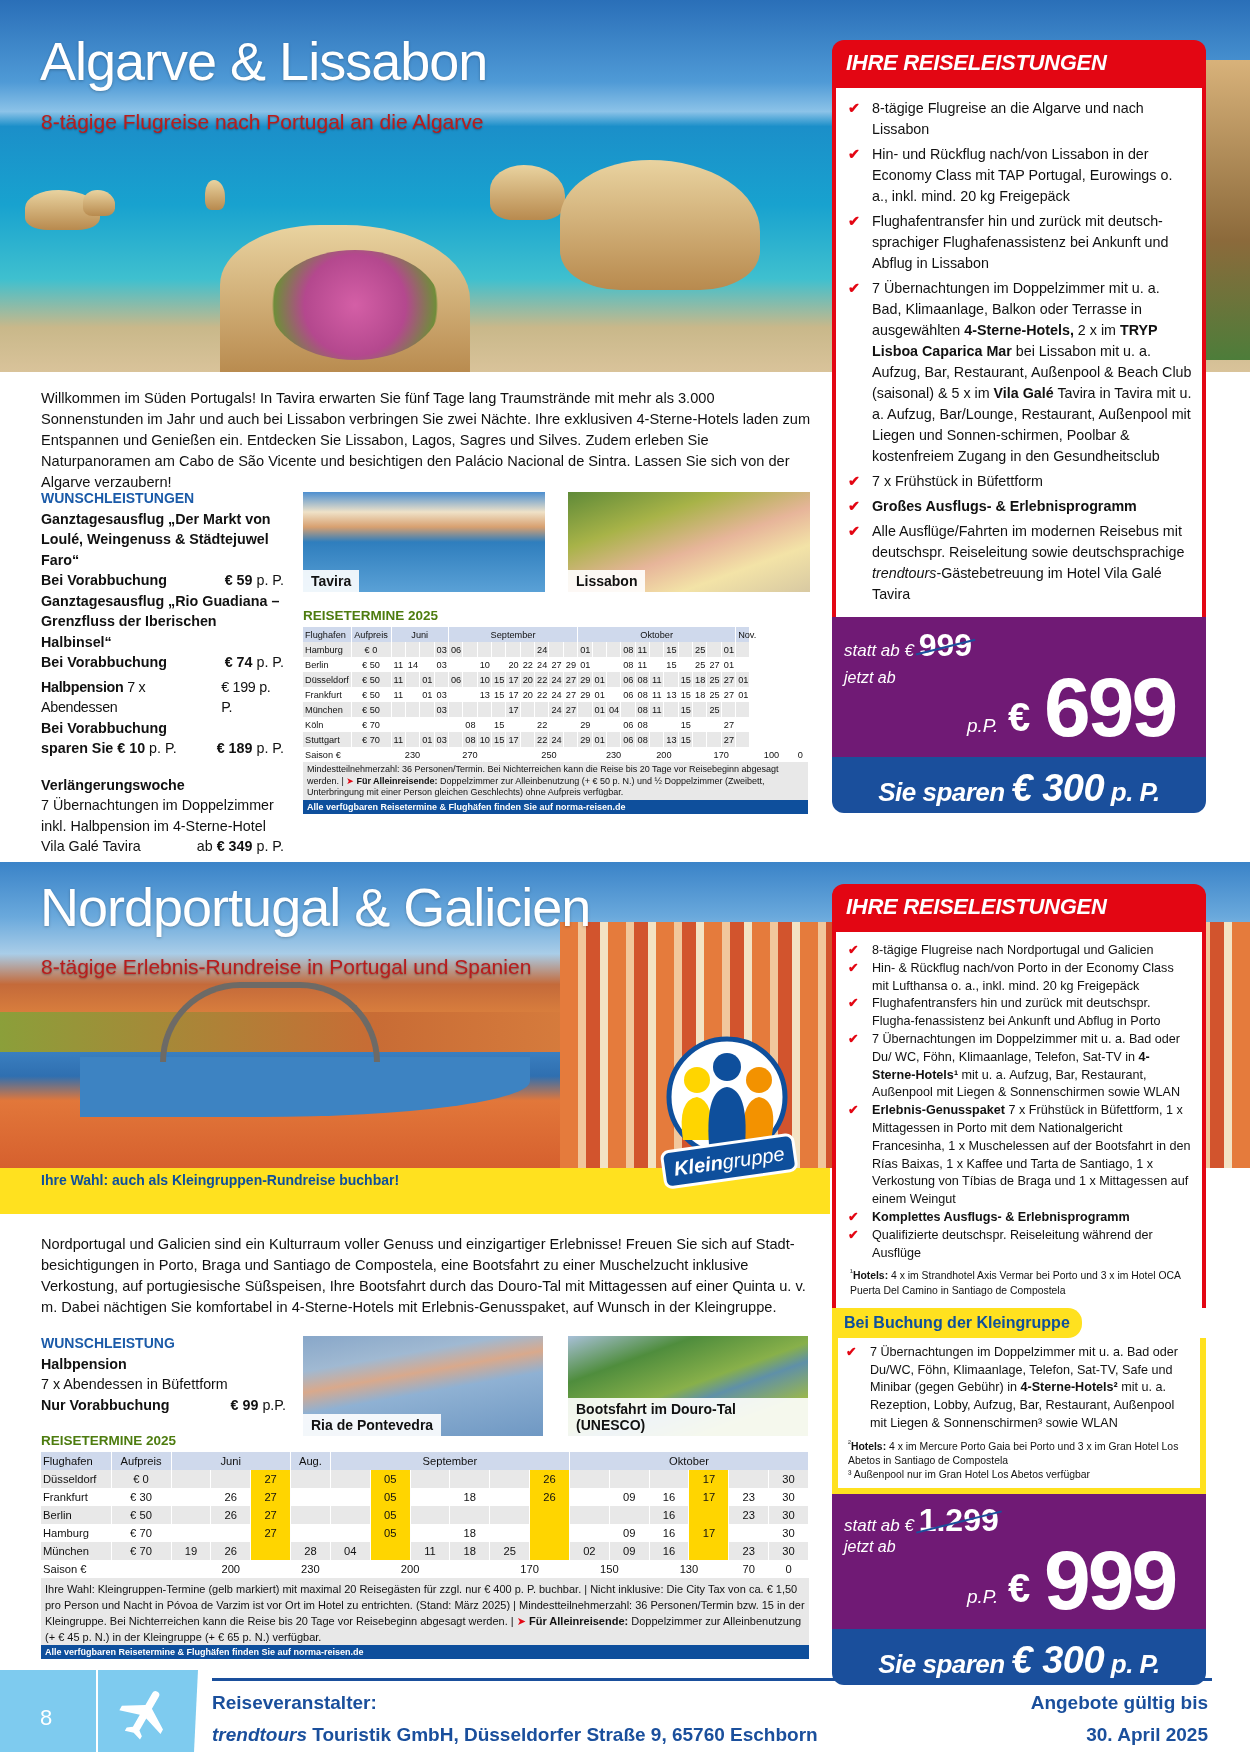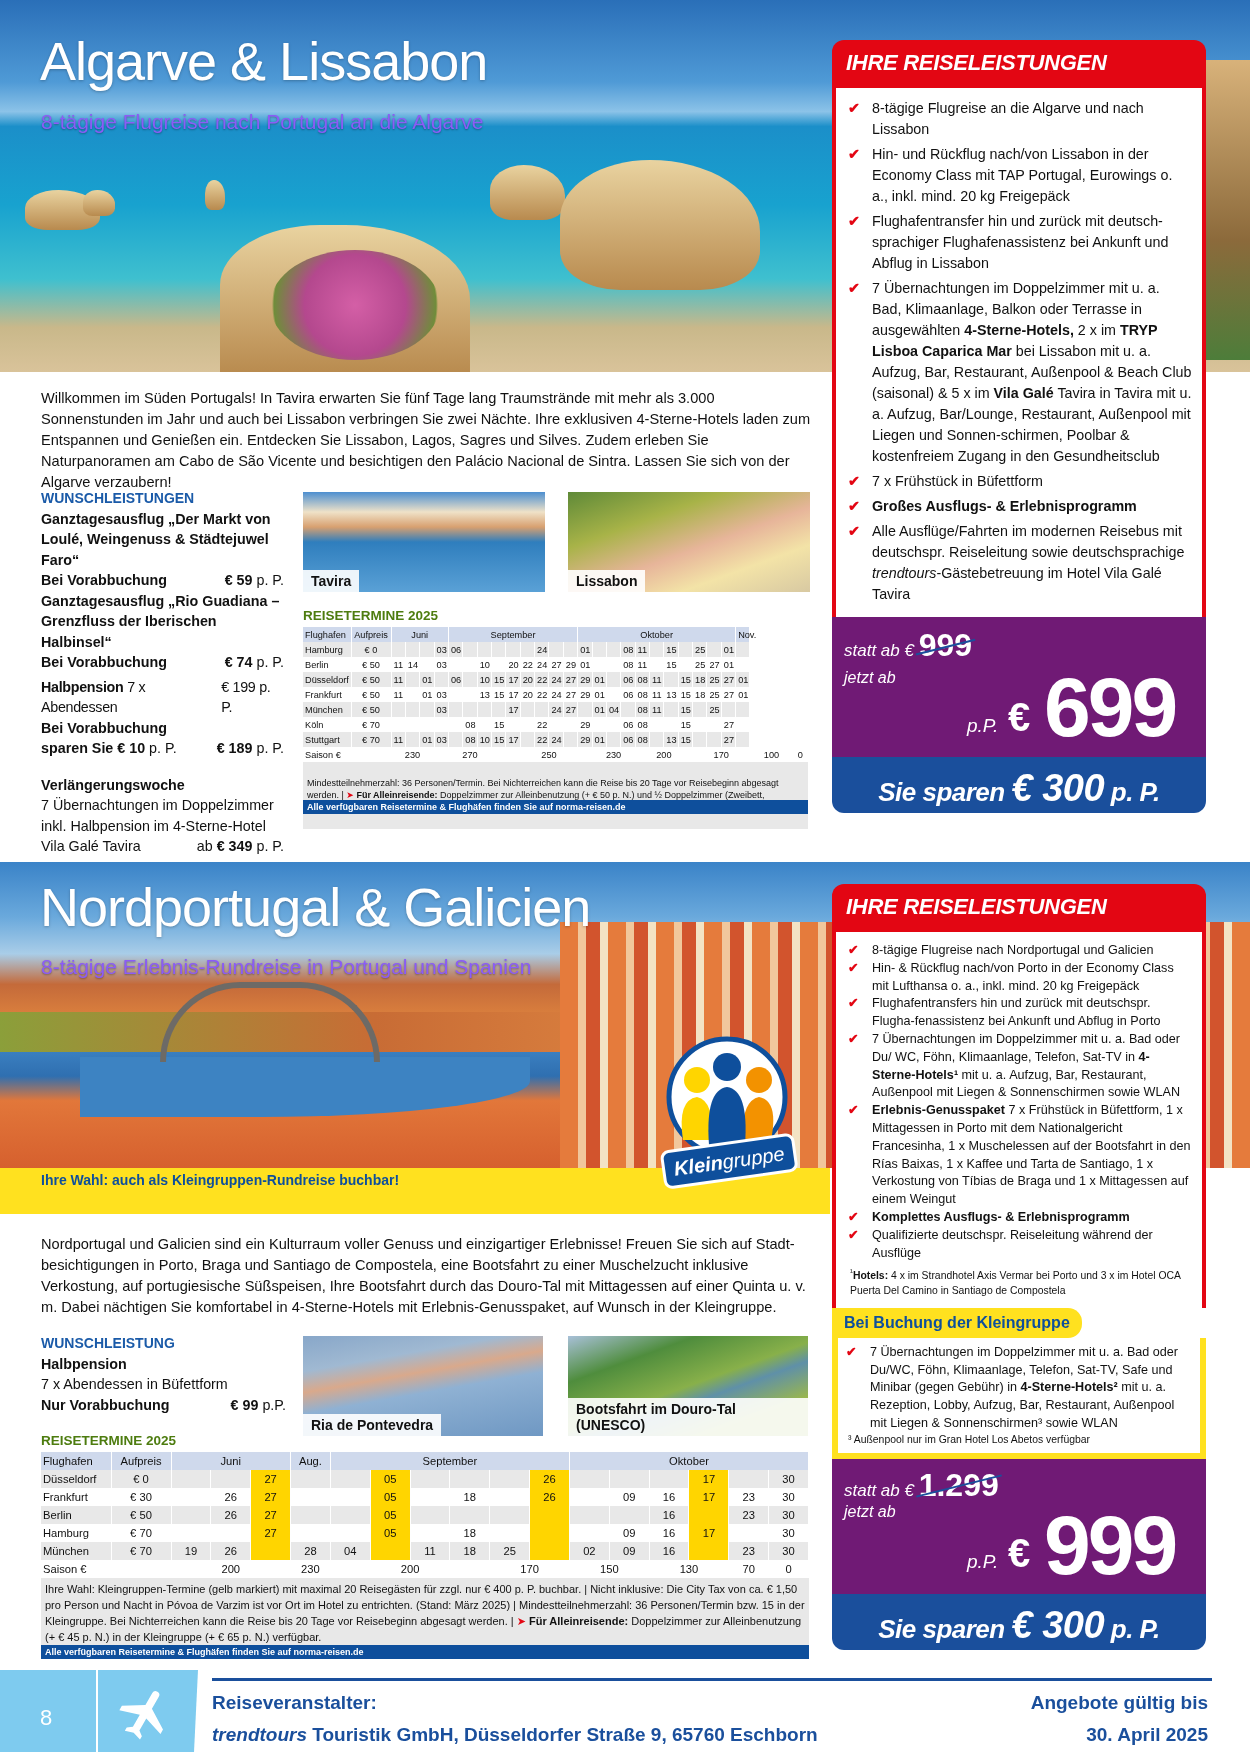--- a/index.html
+++ b/index.html
@@ -3,40 +3,40 @@
 <meta charset="utf-8">
 <style>
 *{box-sizing:border-box;margin:0;padding:0}
 body{width:1250px;height:1755px;background:#fff;font-family:"Liberation Sans",sans-serif;color:#111;position:relative;overflow:hidden}
 .hero{position:absolute;left:0;top:0;width:1250px;overflow:hidden}
 .hero1{height:372px;background:linear-gradient(180deg,#2a6fb8 0%,#4f9ad6 22%,#8cc3e8 30%,#1b8fc9 34%,#18a2cf 55%,#3fc0cf 75%,#c9b88a 88%,#d9c39a 100%)}
 .rock{position:absolute;border-radius:45% 55% 30% 30%;background:linear-gradient(180deg,#e9d3a0,#b88a4e)}
 .flowers{position:absolute;border-radius:50%;background:radial-gradient(circle,#d45fa6 0%,#b4488e 50%,#6f8d3a 80%,transparent 82%)}
 .hero2{height:300px;background:linear-gradient(180deg,#3a83c8 0%,#6aa9dc 18%,#a9cde8 30%,#c46a3a 40%,#e58a3f 55%,#3a7fc0 62%,#2f6fb0 70%,#e2773a 78%,#d6602e 100%)}
 .title-big{position:absolute;color:#fff;font-size:54px;font-weight:400;letter-spacing:-1px;text-shadow:0 1px 3px rgba(0,0,0,.25)}
-.subtitle{position:absolute;color:#8b5cf6;font-size:21px;text-shadow:0 1px 2px rgba(0,0,0,.35)}
+.subtitle{position:absolute;color:#b91c1c;font-size:21px;text-shadow:0 1px 2px rgba(0,0,0,.35)}
 .intro{position:absolute;left:41px;font-size:14.6px;line-height:21px;color:#111;width:770px}
 .ws-title{color:#1a5aa8;font-weight:700;font-size:14px}
 .ws{position:absolute;left:41px;width:243px;font-size:14.3px;line-height:20.5px}
 .ws b{font-weight:700}
 .ws .row{display:flex;justify-content:space-between}
 .photo{position:absolute;width:242px;height:100px;overflow:hidden}
 .photo .cap{position:absolute;left:0;bottom:0;background:rgba(255,255,255,.9);padding:3px 8px;font-weight:700;font-size:14px}
 .rt-title{position:absolute;color:#4d7c0f;font-weight:700;font-size:13.5px}
 table.dates{position:absolute;border-collapse:collapse;font-size:9.2px;table-layout:fixed}
 table.dates td{height:15px;padding:0 2px;text-align:center;border-right:1px solid #fff;white-space:nowrap}
 table.dates tr.hd td{background:#cfd9ec}
 table.dates tr:nth-child(even) td{background:#e8e8e8}
 table.dates tr:nth-child(odd):not(.hd) td{background:#fff}
 table.dates tr.ss td{background:#cfd9ec}
 table.dates td.l{text-align:left}
 table.dates2{font-size:11.2px}
 table.dates2 td{height:18px}
 table.dates2 td.y{background:#ffd500 !important}
-.tnote{position:absolute;background:#e8e8e8;font-size:9px;line-height:11.5px;padding:16px 4px;color:#111}
+.tnote{position:absolute;background:#e8e8e8;font-size:9px;line-height:11.5px;padding:2px 4px;color:#111}
 .tnote2{font-size:11px;line-height:16px;padding:3px 4px}
 .tlink{position:absolute;background:#0e4f9c;color:#fff;font-weight:700;font-size:9px;padding:2px 4px}
 .box{position:absolute;left:832px;width:374px}
 .box .head{background:#e30613;border-radius:12px 12px 0 0;height:48px;color:#fff;font-weight:700;font-style:italic;font-size:22px;padding:10px 14px;letter-spacing:-.3px}
 .box .body{background:#fff;border-left:4px solid #e30613;border-right:4px solid #e30613;padding:10px 10px 8px 10px}
 .box ul{list-style:none}
 .box li{position:relative;padding-left:26px;font-size:14.3px;line-height:21px;margin-bottom:4px}
 .box li .ck{position:absolute;left:2px;top:0;color:#e30613;font-weight:700}
 .box2 li{font-size:12.6px;line-height:17.8px;margin-bottom:0}
 .fn{font-size:10.4px;line-height:14px;padding-left:4px;margin-top:3px}
@@ -562,20 +562,21 @@
       <li><span class="ck">✔</span><span>Qualifizierte deutschspr. Reiseleitung während der Ausflüge</span></li>
     </ul>
     <div class="fn"><sup>¹</sup><b>Hotels:</b><span> 4 x im Strandhotel Axis Vermar bei Porto und 3 x im Hotel OCA Puerta Del Camino in Santiago de Compostela</span></div>
   </div>
   <div style="background:#fff;margin-top:-4px">
     <div class="kghead">Bei Buchung der Kleingruppe</div>
     <div class="kgbox">
       <ul>
         <li><span class="ck">✔</span><span>7 Übernachtungen im Doppelzimmer mit u. a. Bad oder Du/WC, Föhn, Klimaanlage, Telefon, Sat-TV, Safe und Minibar (gegen Gebühr) in </span><b>4-Sterne-Hotels²</b><span> mit u. a. Rezeption, Lobby, Aufzug, Bar, Restaurant, Außenpool mit Liegen &amp; Sonnenschirmen³ sowie WLAN</span></li>
       </ul>
+      <div class="fn"><sup>²</sup><b>Hotels:</b><span> 4 x im Mercure Porto Gaia bei Porto und 3 x im Gran Hotel Los Abetos in Santiago de Compostela</span></div>
       <div class="fn" style="margin-top:0">³ Außenpool nur im Gran Hotel Los Abetos verfügbar</div>
     </div>
   </div>
   <div class="price" style="height:135px">
     <div class="statt" style="top:8px"><span>statt ab €</span> <span class="old">1.299</span></div>
     <div class="jetzt" style="top:44px">jetzt ab</div>
     <div class="pp" style="left:135px;top:92px">p.P.</div>
     <div class="euro" style="left:176px;top:72px">€</div>
     <div class="big" style="left:212px;top:44px">999</div>
   </div>

